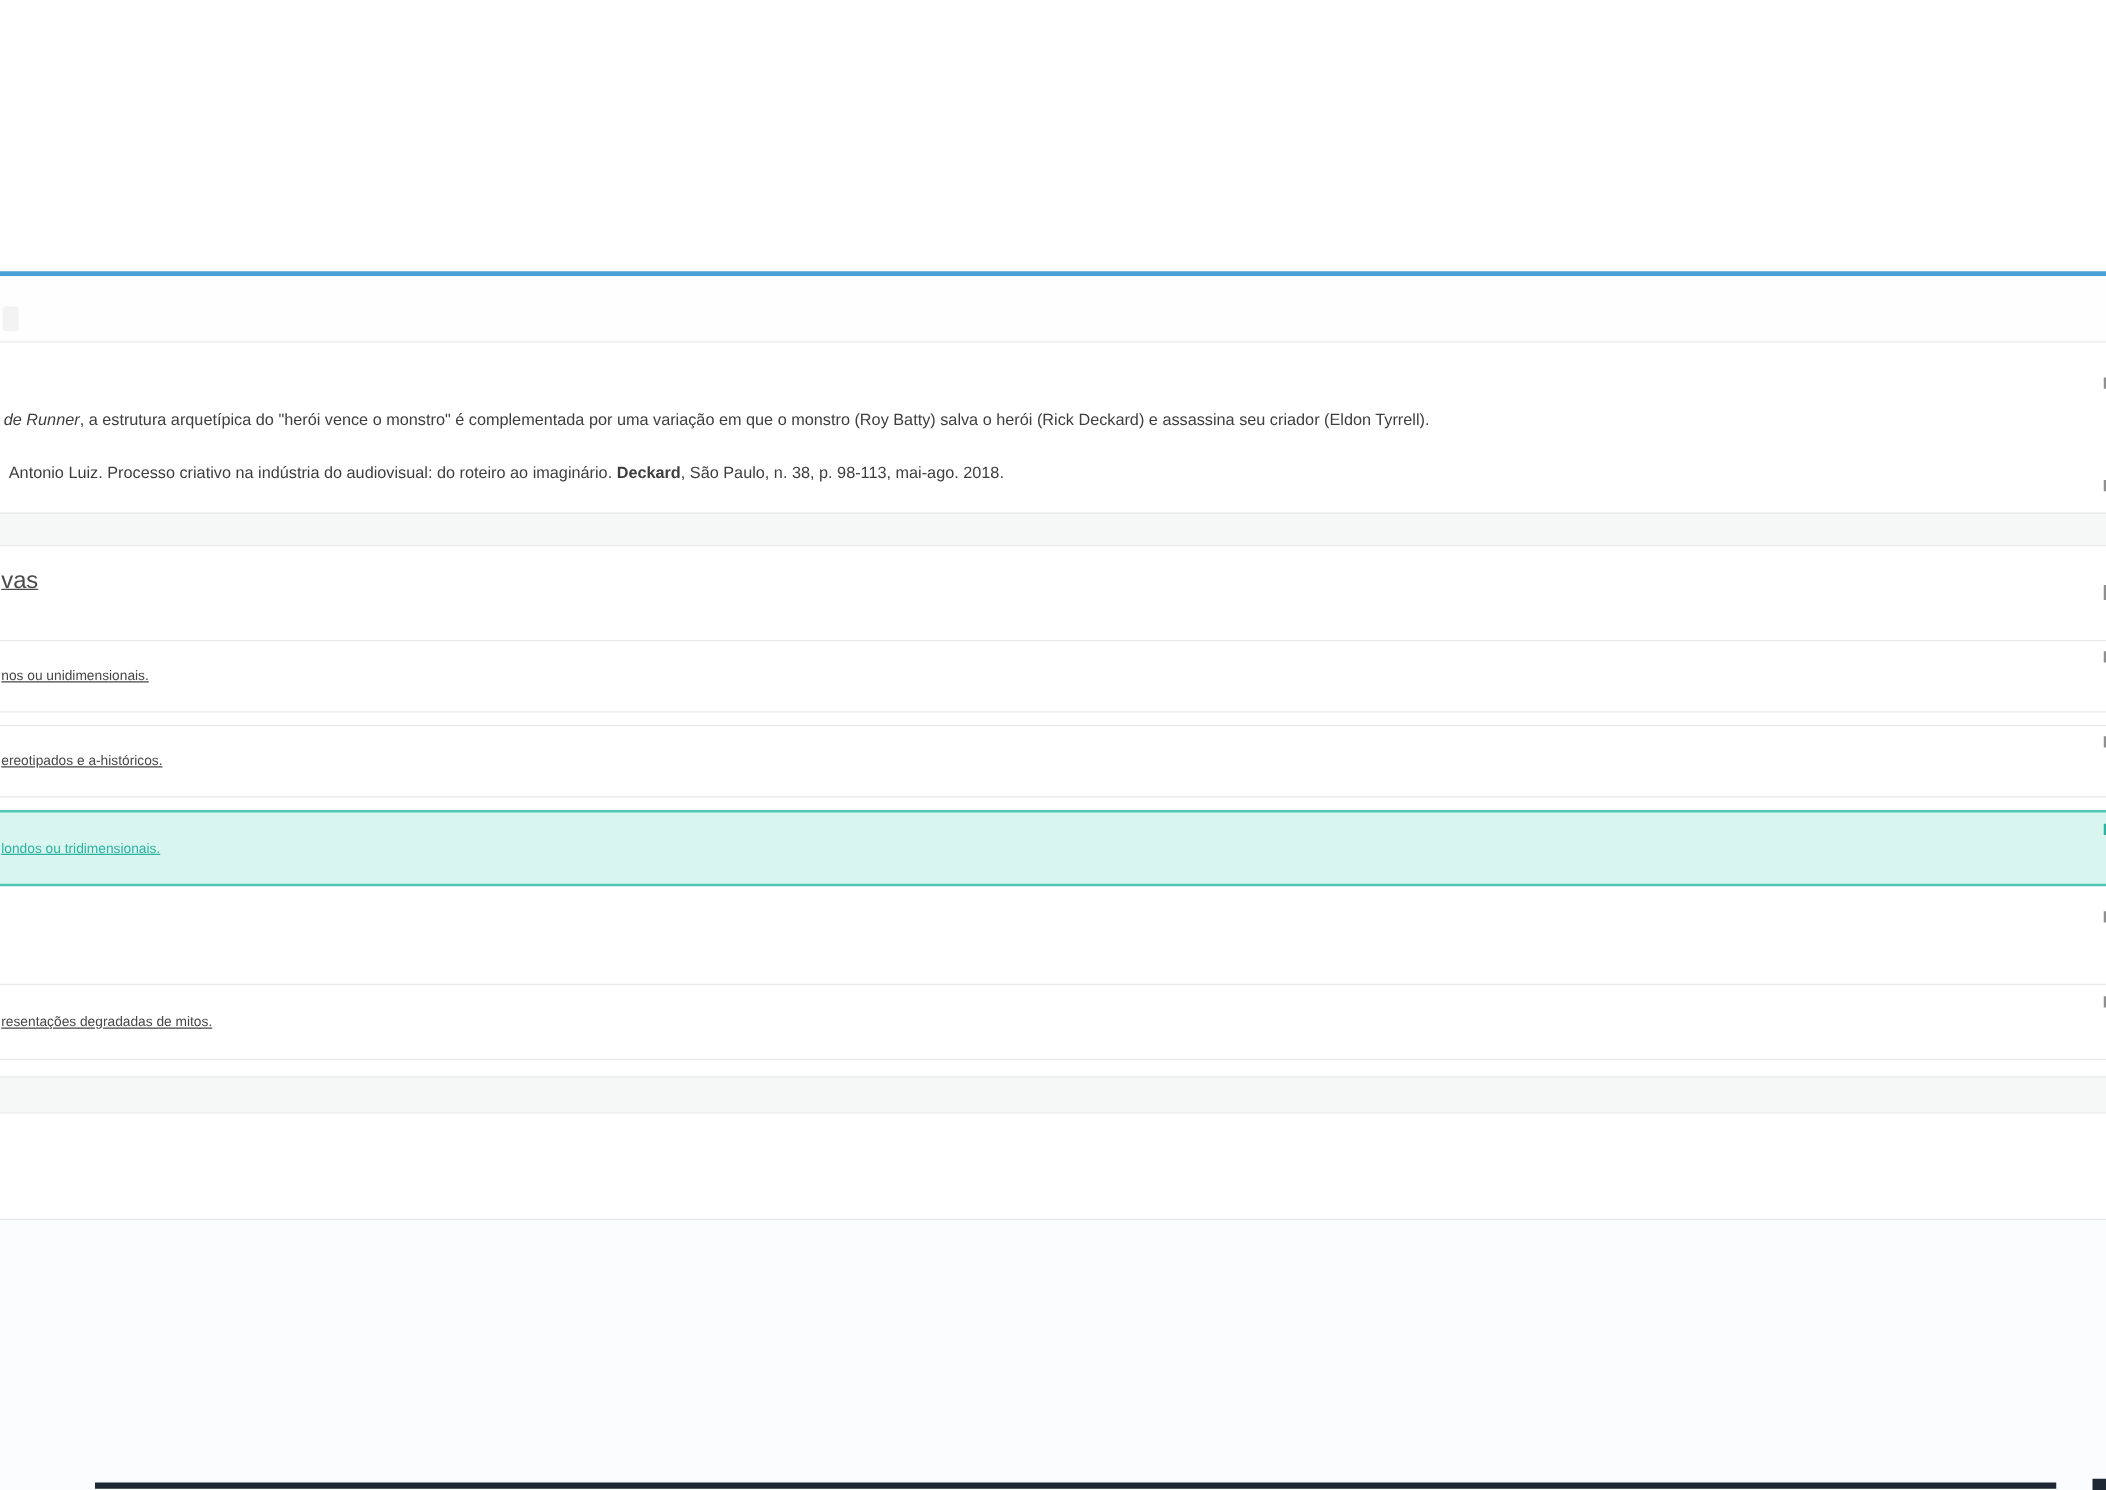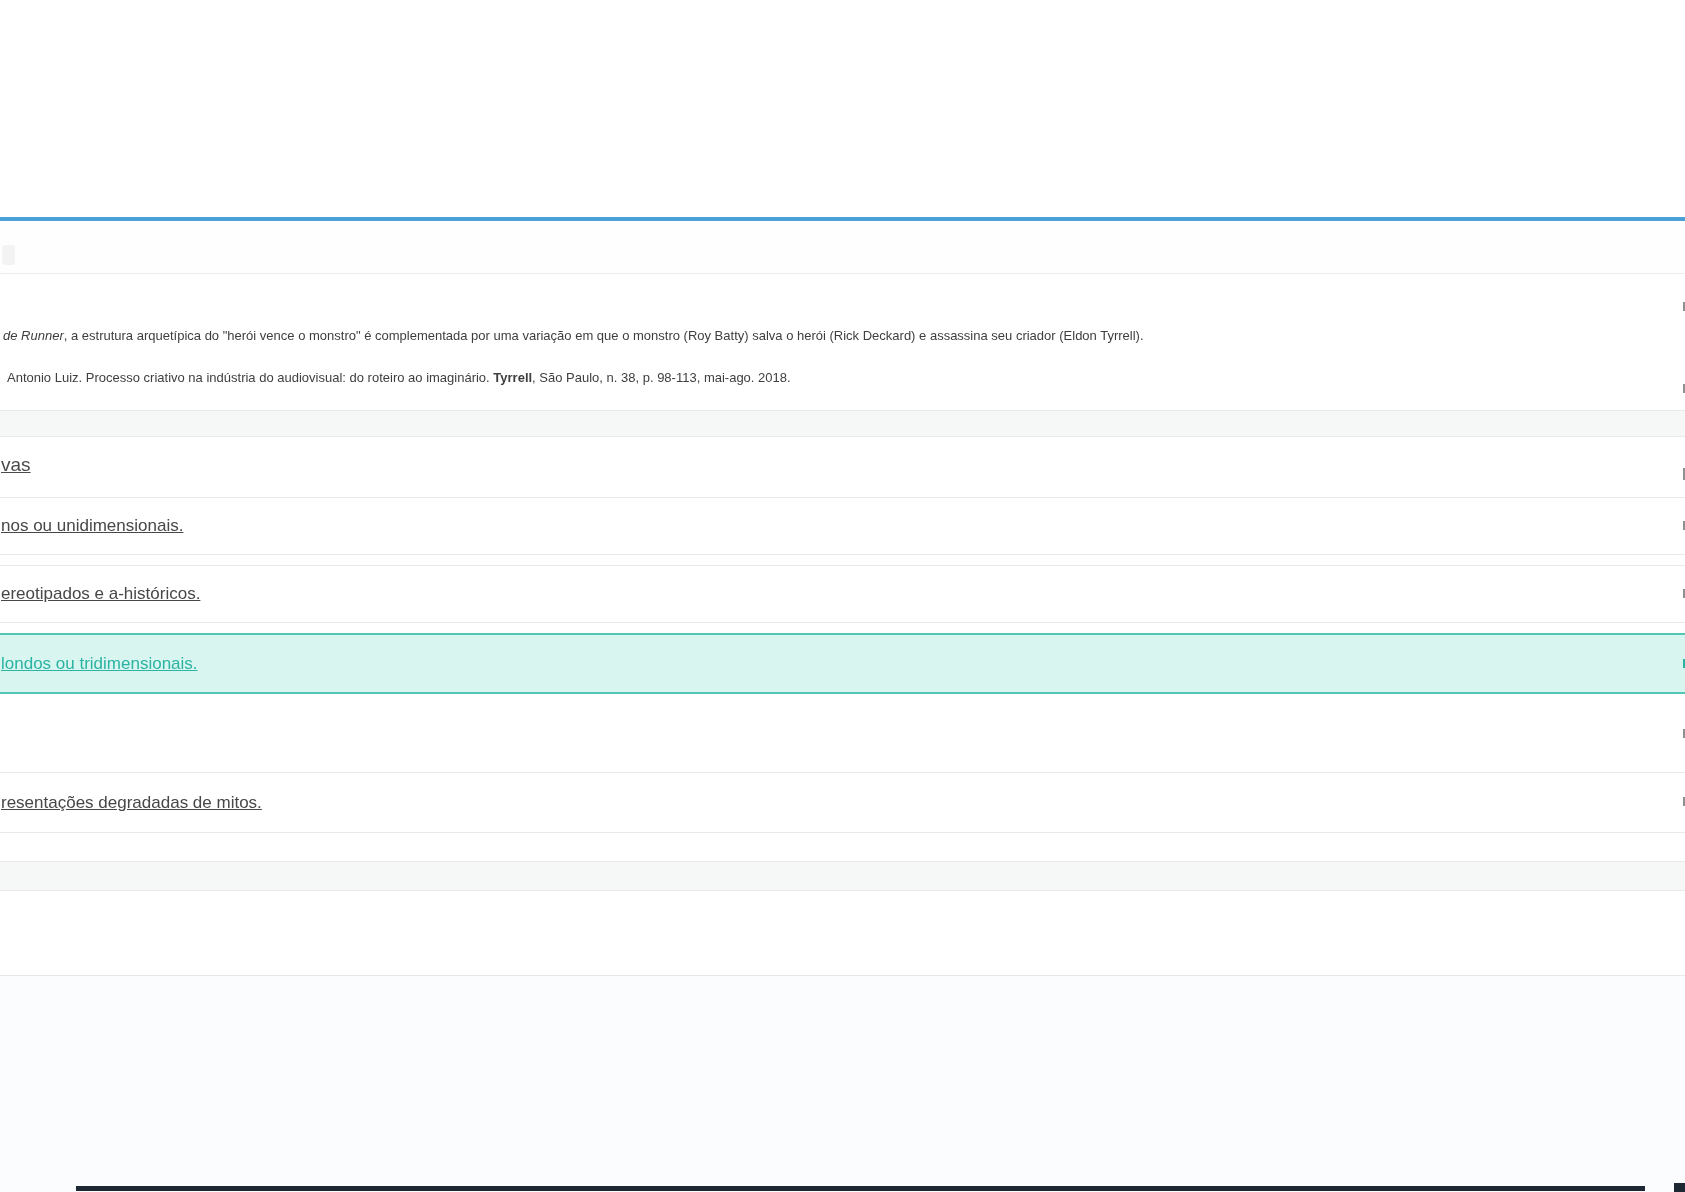--- a/index.html
+++ b/index.html
@@ -26,21 +26,21 @@
   
   .strip{left:0;width:1685px;background:#f6f7f7;border-top:1px solid #e9eaea;border-bottom:1px solid #e9eaea;}
   .strip1{top:410px;height:25px;}
   .strip2{top:861px;height:28px;}
 
   
   .alt-heading{left:1px;top:454px;font-size:19px;color:#4b4b4b;white-space:nowrap;}
 
   
   .option{left:0;width:1685px;background:#ffffff;border-top:1px solid #e9e9e9;border-bottom:1px solid #e9e9e9;
-          display:flex;align-items:center;font-size:17px;color:#474747;white-space:nowrap;}
+          display:flex;align-items:center;font-size:11px;color:#474747;white-space:nowrap;margin-top:15px;}
   .o1{top:497px;height:56px;}
   .o2{top:565px;height:56px;}
   .o3{top:633px;height:57px;}
   .o4{top:704px;height:56px;}
   .o5{top:772px;height:59px;}
   .option .opt-text{padding-left:1px;}
   .option.selected{background:#d8f5ef;border-top:2px solid #53c6b5;border-bottom:2px solid #53c6b5;color:#2bb3a3;}
 
   
   .edge-frag{position:absolute;left:1683px;width:2px;height:9px;background:#8f8f8f;}
@@ -63,21 +63,21 @@
 
   <div class="abs header-band">
     <div class="clipped-control"></div>
   </div>
 
   <div class="q-line q1">
     <span class="italic">de Runner</span><span>, a estrutura arquetípica do "herói vence o monstro" é complementada por uma variação em que o monstro (Roy Batty) salva o herói (Rick Deckard) e assassina seu criador (Eldon Tyrrell).</span>
   </div>
 
   <div class="q-line q2">
-    <span>Antonio Luiz. Processo criativo na indústria do audiovisual: do roteiro ao imaginário. </span><span class="bold">Tyrrell</span><span>, São Paulo, n. 38, p. 98-113, mai-ago. 2018.</span>
+    <span>Antonio Luiz. Processo criativo na indústria do audiovisual: do roteiro ao imaginário. </span><span class="bold">Deckard</span><span>, São Paulo, n. 38, p. 98-113, mai-ago. 2018.</span>
   </div>
 
 
   <div class="abs strip strip1"></div>
 
   <div class="abs alt-heading">vas</div>
 
   <div class="abs option o1">
     <span class="opt-text">nos ou unidimensionais.</span>
   </div>

